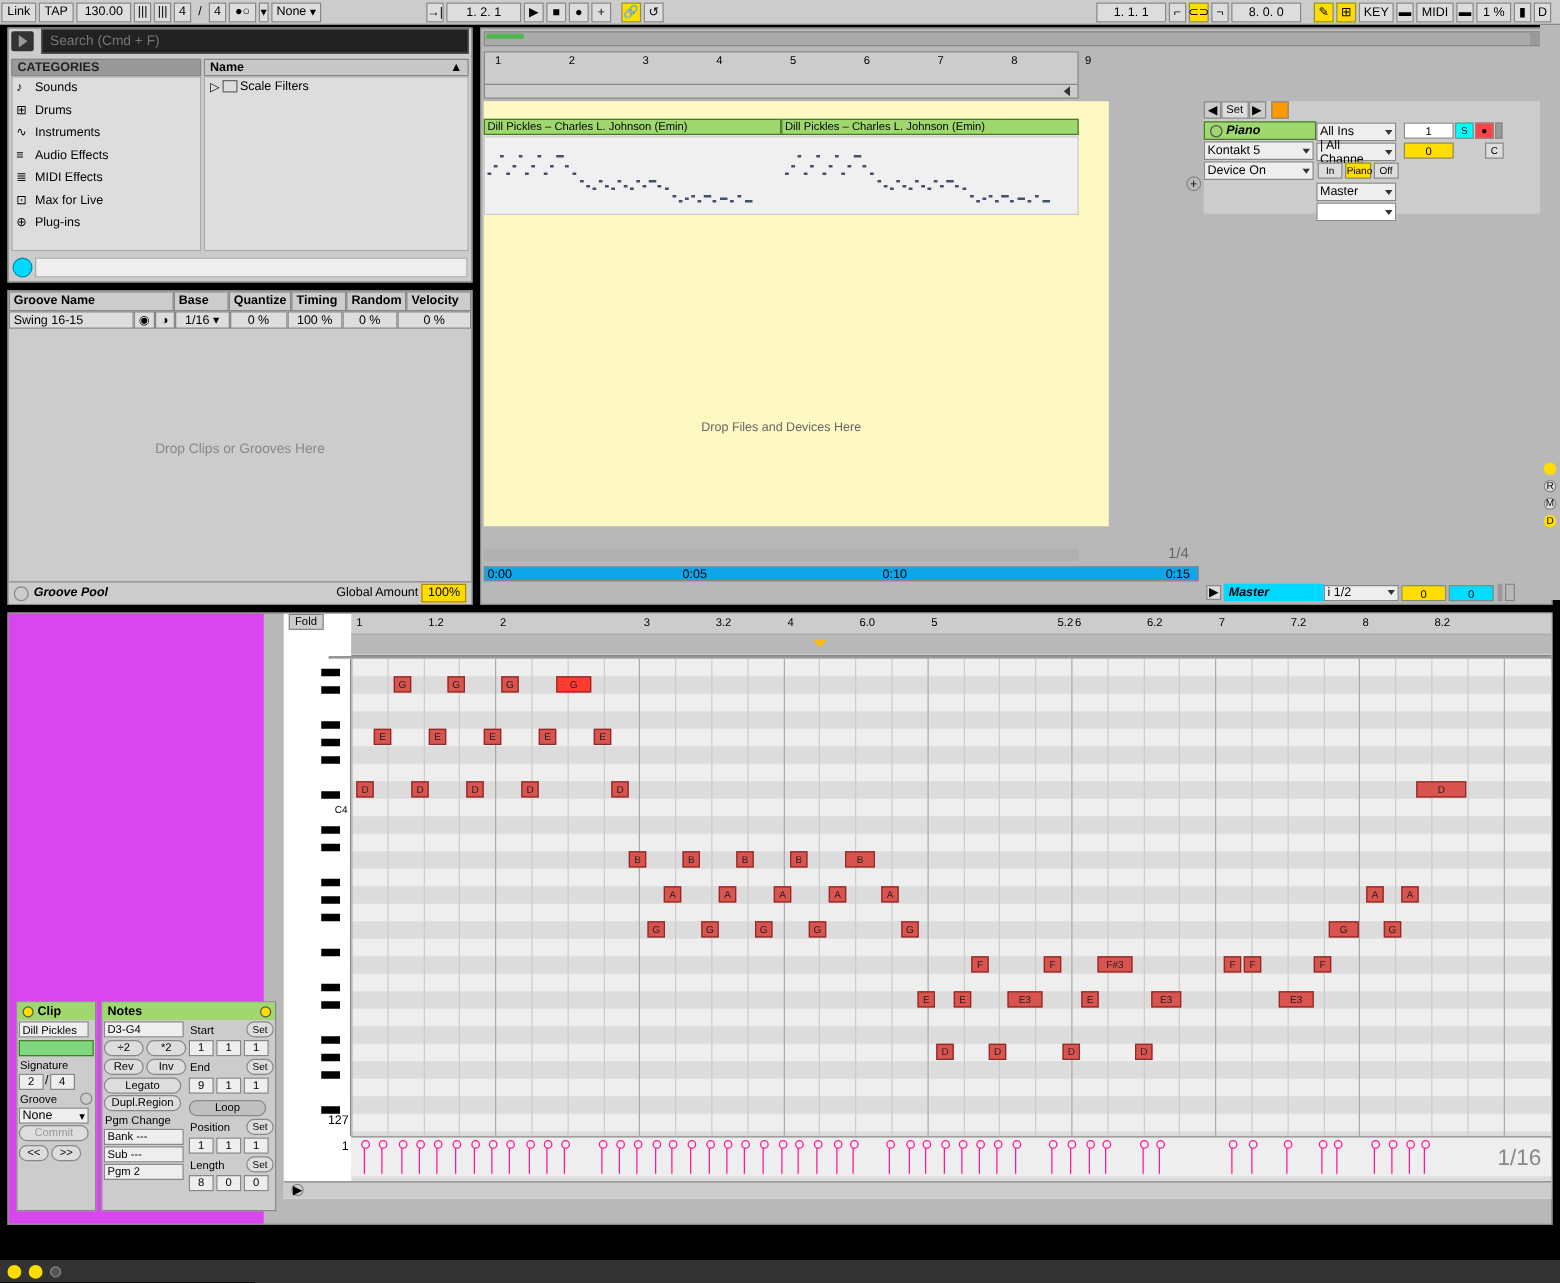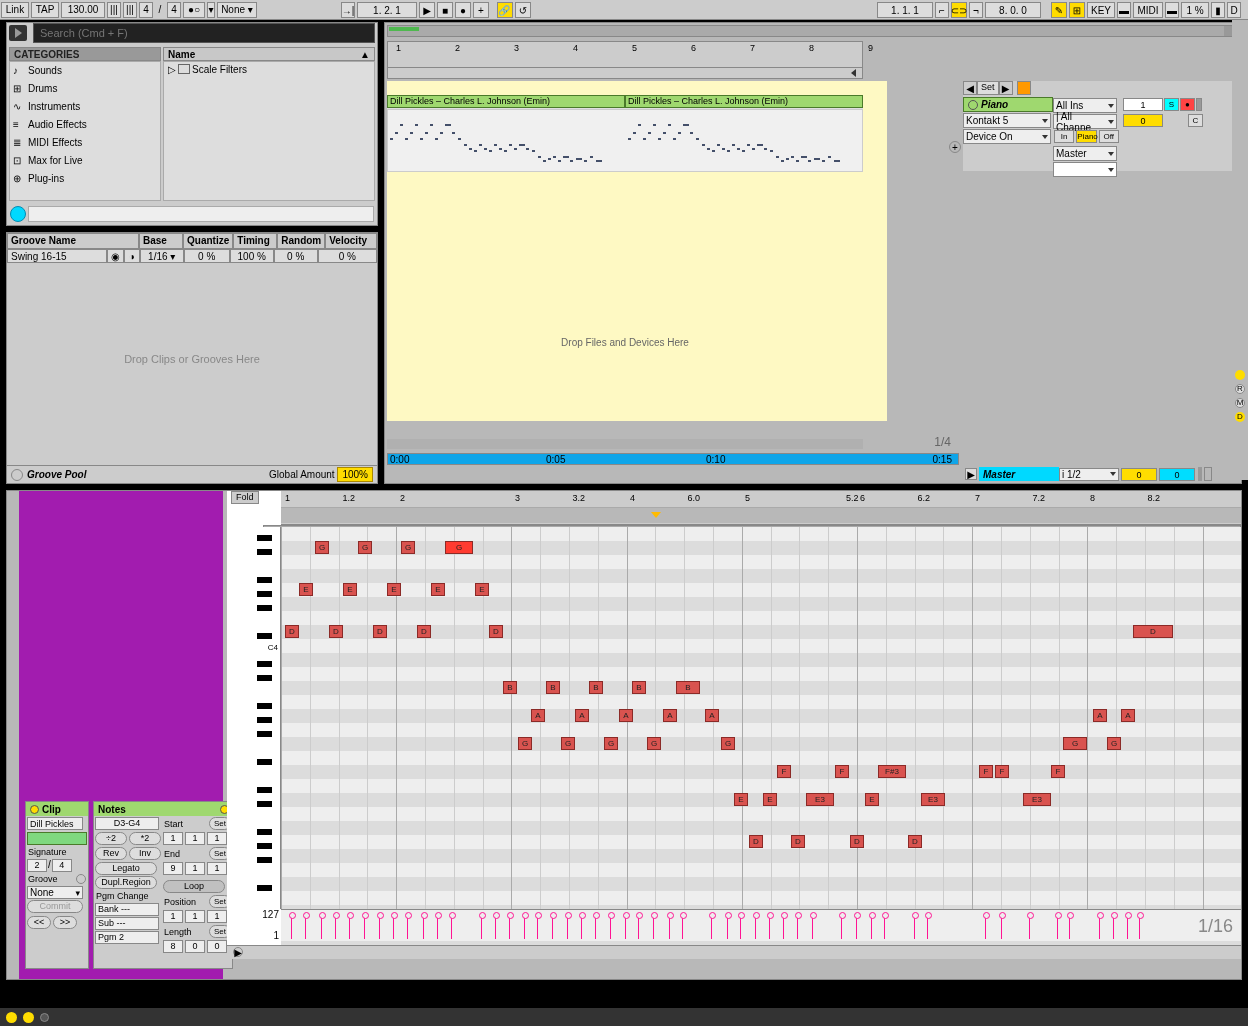--- a/index.html
+++ b/index.html
@@ -58,21 +58,21 @@
 .devsel .ar{border-left:4px solid #333;border-top:3px solid transparent;border-bottom:3px solid transparent;transform:rotate(90deg);margin-right:3px}
 .numbox{width:40px;border:1px solid #888;background:#fff;text-align:center;font-size:9px;height:13px;line-height:13px}
 .sbtn{width:15px;height:13px;border:1px solid #888;background:#ddd;font-size:8px;text-align:center;line-height:11px;margin-left:1px}
 .sbtn.blue{background:#0ff}
 .sbtn.red{background:#f44}
 .sbtn.yel{background:#fd0}
 .master-row{position:absolute;bottom:0;right:0;width:276px;height:18px;display:flex;align-items:center}
 .master-hdr{background:#00d9ff;padding:1px 4px;font-weight:bold;font-style:italic;height:14px;display:flex;align-items:center;flex:0 0 80px}
 
 .clippanel{position:absolute;top:490px;left:6px;right:6px;height:490px;background:#b8b8b8;border:1px solid #888}
-.clip-left{position:absolute;left:12px;top:0;width:204px;bottom:0;background:#a21caf}
+.clip-left{position:absolute;left:0;top:0;width:204px;bottom:0;background:#d946ef}
 .clipbox{position:absolute;left:6px;width:64px;border:1px solid #888;background:#ccc}
 .notebox{position:absolute;left:74px;width:140px;border:1px solid #888;background:#ccc}
 .boxhdr{background:#9fd86f;height:14px;display:flex;align-items:center;padding-left:4px;font-weight:bold;font-size:10px}
 .boxhdr .cir{width:9px;height:9px;border-radius:50%;border:1px solid #555;margin-right:3px;background:#fd0}
 .smbtn{border:1px solid #888;background:#ddd;font-size:9px;padding:0 3px;margin:1px;height:13px;line-height:11px;text-align:center;border-radius:7px}
 .smfield{border:1px solid #888;background:#eee;font-size:9px;padding:0 2px;margin:1px;height:13px;width:64px}
 .numsmall{border:1px solid #888;background:#eee;width:20px;height:13px;font-size:9px;text-align:center;margin:1px}
 
 .piano-area{position:absolute;left:220px;right:0;top:0;bottom:20px;background:#ffffff}
 .fold{position:absolute;top:0;left:4px;border:1px solid #888;background:#ccc;padding:0 4px;height:13px;font-size:9px}
@@ -84,21 +84,21 @@
 .noteroll{position:absolute;top:36px;left:54px;right:0;bottom:50px;background:#eee}
 .noteroll .row{position:absolute;left:0;right:0;height:10px}
 .noteroll .row.dk{background:#dcdcdc}
 .noteroll .vline{position:absolute;top:0;bottom:0;width:1px;background:#ccc}
 .noteroll .vline.str{background:#aaa}
 .note{position:absolute;height:13px;background:#d9534f;border:1px solid #8b2a27;font-size:8px;color:#222;display:flex;align-items:center;justify-content:center;overflow:hidden}
 .note.sel{background:#ff3b30}
 .velolane{position:absolute;bottom:18px;left:54px;right:0;height:32px;background:#eee;border-top:1px solid #888}
 .velo{position:absolute;bottom:2px;width:1px;background:#ff1493}
 .velo::before{content:"";position:absolute;top:-3px;left:-2px;width:5px;height:5px;border-radius:50%;border:1px solid #ff1493;background:#eee}
-.velolbl{position:absolute;bottom:18px;left:30px;width:24px;height:32px;font-size:8px}
+.velolbl{position:absolute;bottom:36px;left:30px;width:24px;height:32px;font-size:8px}
 .gridlbl{position:absolute;bottom:22px;right:8px;font-size:18px;color:#888;font-weight:normal}
 .status{position:absolute;bottom:0;left:0;right:0;height:18px;background:#333;display:flex;align-items:center}
 .status .ind{width:11px;height:11px;border-radius:50%;margin:0 3px}
 .arr-scrollbot{position:absolute;bottom:18px;left:2px;right:282px;height:12px;background:#0ea5e9;border:1px solid #888}
 .tscroll{position:absolute;bottom:34px;left:2px;width:476px;height:10px;background:#b0b0b0}
 .zoomlbl{position:absolute;bottom:34px;right:290px;font-size:12px;color:#666}
 .edgecol{position:absolute;right:0;top:20px;width:16px;height:460px;background:#b8b8b8}
 .edgecol .dot{width:10px;height:10px;border-radius:50%;margin:4px auto}
 </style>
 </head>
@@ -454,21 +454,21 @@
       </div>
     </div>
     <div class="notebox" style="top:310px;height:168px">
       <div class="boxhdr">
             <span>Notes</span>
             <span style="flex:1"></span>
             <span class="cir" style="background:#fd0"></span>
           </div>
       <div style="display:flex">
         <div style="flex:0 0 68px">
-          <div class="smfield" style="text-align:center">D3-G4</div>
+          <div class="smfield" style="">D3-G4</div>
           <div style="display:flex">
                 <div class="smbtn" style="flex:1">÷2</div>
                 <div class="smbtn" style="flex:1">*2</div>
               </div>
           <div style="display:flex">
                 <div class="smbtn" style="flex:1">Rev</div>
                 <div class="smbtn" style="flex:1">Inv</div>
               </div>
           <div class="smbtn" style="width:62px">Legato</div>
           <div class="smbtn" style="width:62px">Dupl.Region</div>

